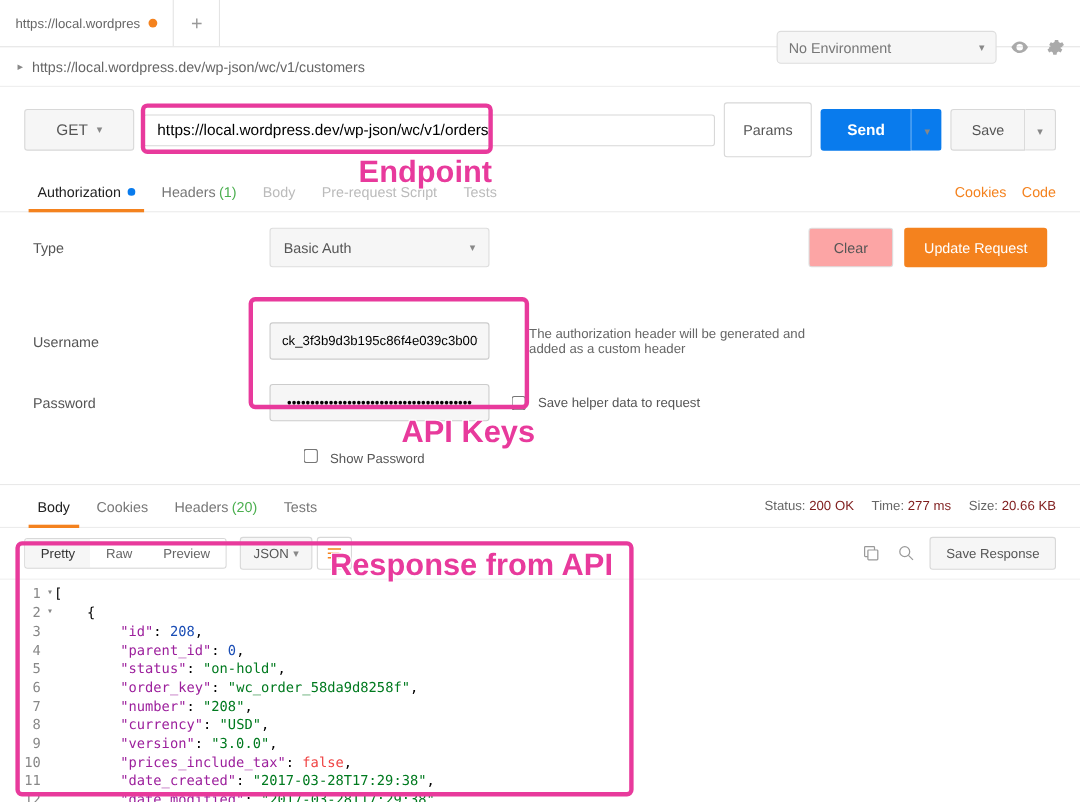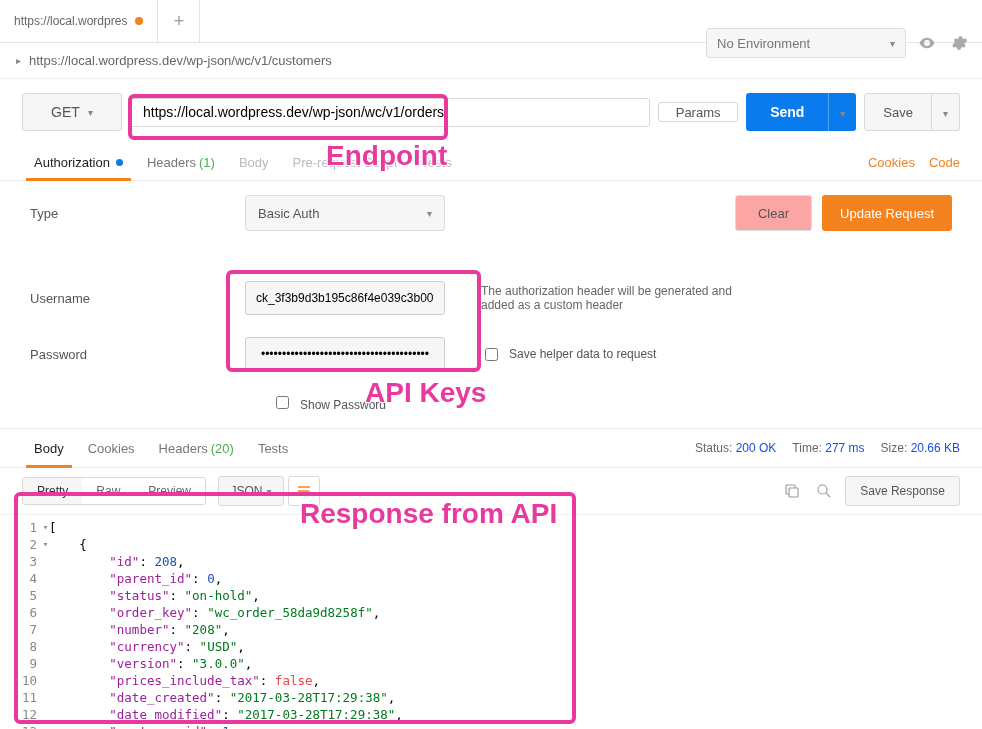--- a/index.html
+++ b/index.html
@@ -46,21 +46,21 @@
 
   .req-row { display:flex;align-items:center;padding:14px 22px 14px 22px;gap:8px;}
   .method-btn {
     width:100px;height:38px;border:1px solid #d8d8d8;background:#f6f6f6;border-radius:3px;
     display:flex;align-items:center;justify-content:center;gap:8px;font-size:14px;color:#555;
   }
   .url-input {
     flex:1;height:29px;border:1px solid #d8d8d8;border-radius:3px;padding:0 12px;font-size:14px;
   }
   .params-btn {
-    width:80px;height:20px;border:1px solid #d8d8d8;background:#fff;border-radius:3px;font-size:13px;color:#555;
+    width:80px;height:50px;border:1px solid #d8d8d8;background:#fff;border-radius:3px;font-size:13px;color:#555;
   }
   .send-btn {
     height:38px;display:flex;align-items:stretch;
   }
   .send-main {
     background:#097bed;color:#fff;border:none;border-radius:3px 0 0 3px;padding:0 24px;font-size:14px;font-weight:600;
   }
   .send-drop {
     width:28px;background:#097bed;border:none;border-left:1px solid rgba(255,255,255,.3);border-radius:0 3px 3px 0;color:#fff;
   }
@@ -97,21 +97,21 @@
   .show-pw { margin-left:242px;display:flex;align-items:flex-end;gap:8px;font-size:12px;color:#555;}
 
   .resp-header {
     display:flex;align-items:center;padding:0 22px;border-top:1px solid #e9e9e9;border-bottom:1px solid #ececec;height:40px;margin-top:10px;
   }
   .resp-tab { padding:0 12px;height:100%;display:flex;align-items:center;font-size:13px;color:#777;position:relative;}
   .resp-tab.active { color:#222;}
   .resp-tab.active::after{content:'';position:absolute;bottom:-1px;left:4px;right:4px;height:3px;background:#f4821e;}
   .resp-tab .count{color:#4caf50;margin-left:3px;}
   .resp-meta { margin-left:auto;font-size:12px;color:#666;display:flex;gap:16px;}
-  .resp-meta .v { color:#1d4ed8;}
+  .resp-meta .v { color:#7f1d1d;}
 
   .resp-toolbar { display:flex;align-items:center;padding:8px 22px;gap:4px;border-bottom:1px solid #f0f0f0;}
   .view-tabs { display:flex;border:1px solid #d8d8d8;border-radius:3px;overflow:hidden;}
   .view-tab { padding:6px 14px;font-size:12px;color:#666;background:#fff;border:none;}
   .view-tab.active { background:#f6f6f6;color:#333;}
   .fmt-select { height:30px;width:66px;border:1px solid #d8d8d8;border-radius:3px;background:#f6f6f6;display:flex;align-items:center;justify-content:center;gap:4px;font-size:12px;margin-left:8px;}
   .wrap-btn { width:32px;height:30px;border:1px solid #d8d8d8;border-radius:3px;background:#fff;display:flex;align-items:center;justify-content:center;}
   .wrap-btn svg{width:16px;height:16px;stroke:#f4821e;fill:none;}
   .toolbar-right { margin-left:auto;display:flex;align-items:center;gap:10px;}
   .tb-icon { width:22px;height:22px;display:flex;align-items:center;justify-content:center;color:#999;}
@@ -229,21 +229,21 @@
   </div>
 
   <div class="cred-row">
     <div class="auth-label">Username</div>
     <input class="cred-input" value="ck_3f3b9d3b195c86f4e039c3b00fa" style="">
     <div class="cred-info">The authorization header will be generated and added as a custom header</div>
   </div>
   <div class="cred-row">
     <div class="auth-label">Password</div>
     <input class="cred-input" value="••••••••••••••••••••••••••••••••••••••••" style="">
-    <div class="cred-check" style="margin-left:36px;">
+    <div class="cred-check" style="margin-left:16px;">
       <input type="checkbox" style="">
       <span>Save helper data to request</span>
     </div>
   </div>
   <div class="show-pw">
     <input type="checkbox" style="">
     <span>Show Password</span>
   </div>
 </div>
 

